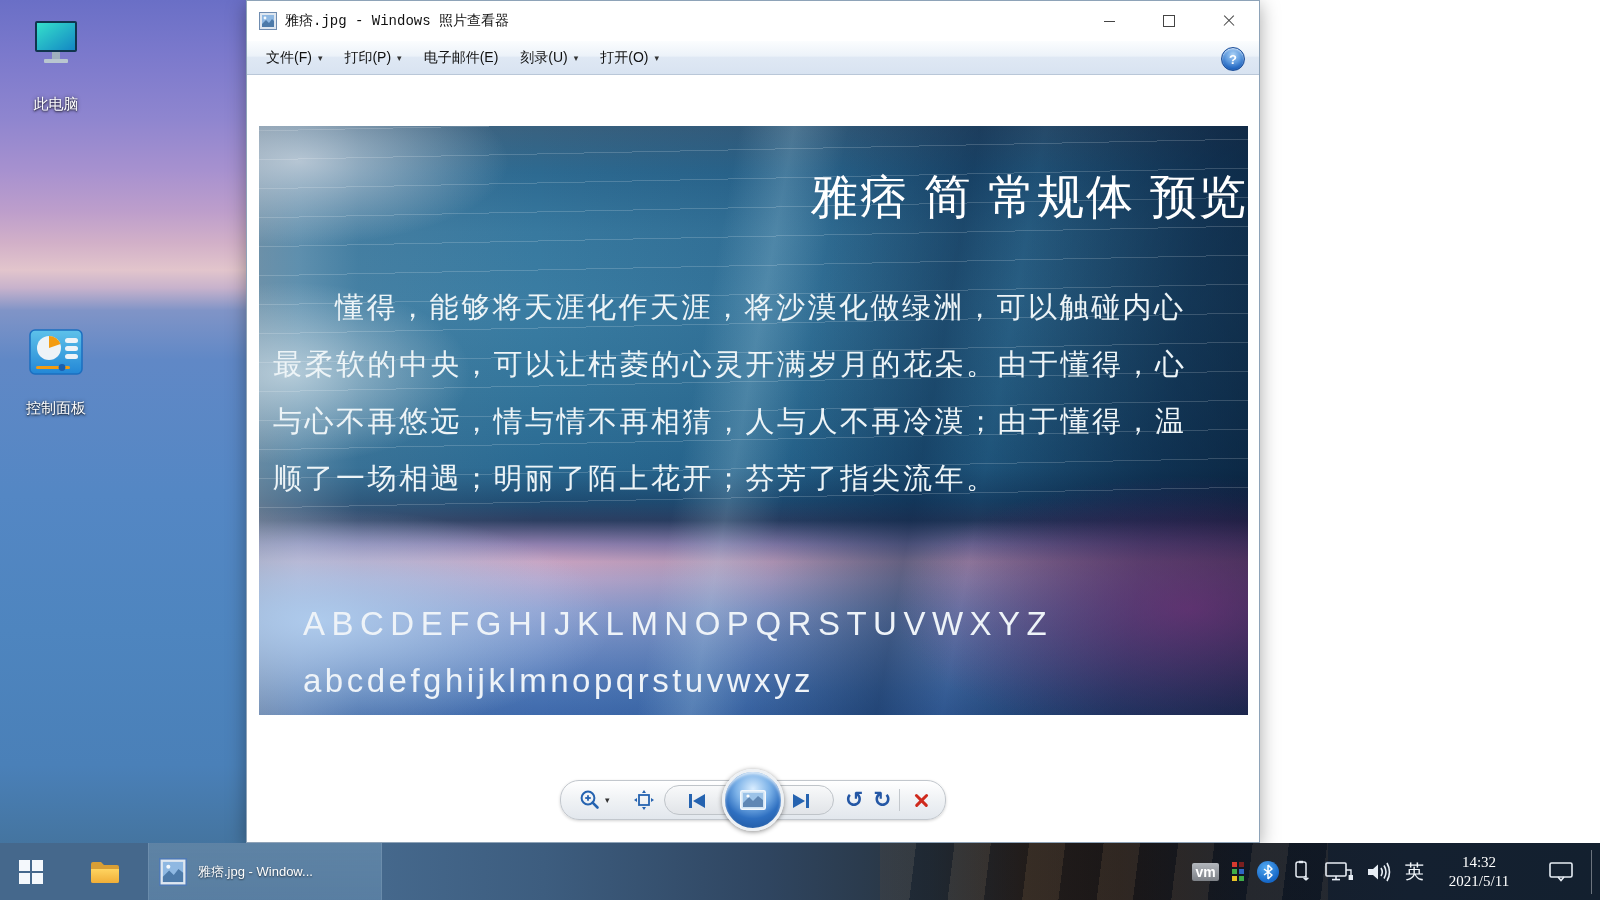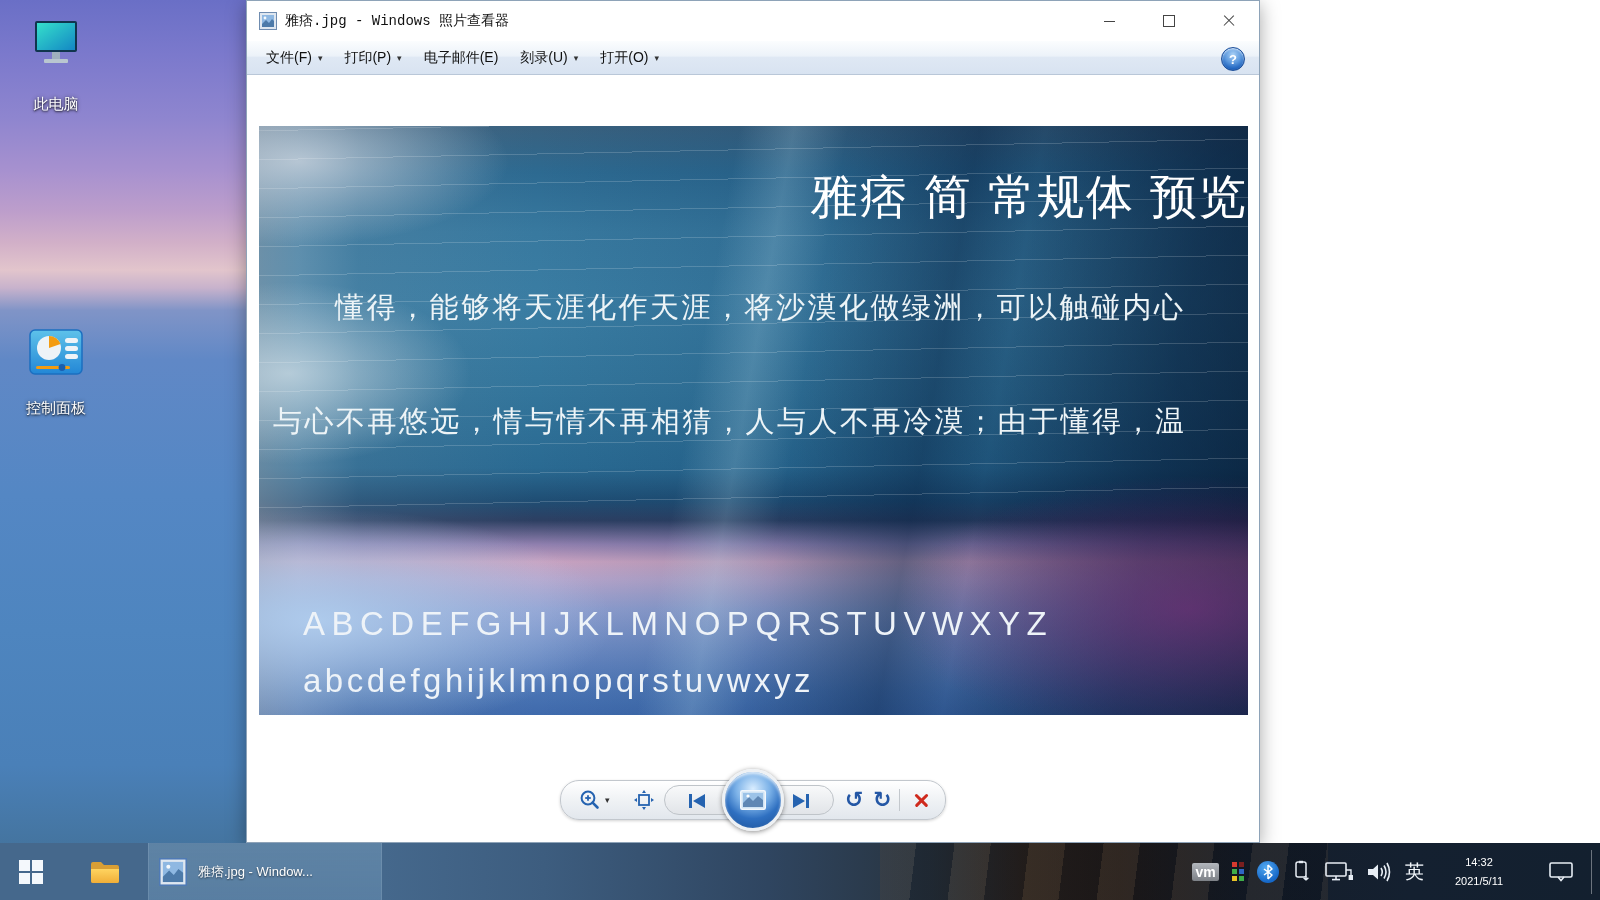--- a/index.html
+++ b/index.html
@@ -99,21 +99,21 @@
   .taskapp .ticon{margin-left:10px;}
   .taskapp .tlabel{margin-left:11px;color:#fff;font-size:13px;text-shadow:0 1px 2px rgba(0,0,0,.6);
     white-space:nowrap;overflow:hidden;}
   .tray{position:absolute;right:0;top:0;height:57px;display:flex;align-items:center;gap:13px;padding-right:8px;}
   .vmbadge{width:27px;height:18px;border-radius:2px;background:linear-gradient(#b2b6bc,#7d8187);
     color:#fff;font-size:14px;font-weight:bold;display:flex;align-items:center;justify-content:center;}
   .gridicon{display:grid;grid-template-columns:5px 5px;grid-template-rows:5px 5px 5px;gap:2px;}
   .btcirc{width:22px;height:22px;border-radius:50%;
     background:radial-gradient(circle at 40% 30%,#53a9f0,#1668c8 70%);display:flex;align-items:center;justify-content:center;}
   .ime{color:#f3f7fb;font-size:19px;}
-  .clock{text-align:center;color:#fff;font-size:11px;line-height:19px;min-width:84px;}
+  .clock{text-align:center;color:#fff;font-size:15px;line-height:19px;min-width:84px;font-family:Liberation Serif, serif;}
   .sep{width:1px;height:44px;background:rgba(255,255,255,.38);margin-left:4px;}
   svg{display:block;}
 </style>
 </head>
 <body>
 
 <div class="desktop">
   <div class="wall-left"></div>
 
   <div class="di" style="top:18px;">
@@ -197,21 +197,23 @@
       </div>
       <div class="helpbtn">
         <span>?</span>
       </div>
     </div>
 
     <div class="photo">
       <div class="stripes"></div>
       <div class="ptitle">雅痞 简 常规体 预览</div>
       <div class="pline l1">懂得，能够将天涯化作天涯，将沙漠化做绿洲，可以触碰内心</div>
+      <div class="pline l2">最柔软的中央，可以让枯菱的心灵开满岁月的花朵。由于懂得，心</div>
       <div class="pline l3">与心不再悠远，情与情不再相猜，人与人不再冷漠；由于懂得，温</div>
+      <div class="pline l4">顺了一场相遇；明丽了陌上花开；芬芳了指尖流年。</div>
       <div class="ucase">ABCDEFGHIJKLMNOPQRSTUVWXYZ</div>
       <div class="lcase">abcdefghijklmnopqrstuvwxyz</div>
     </div>
 
     <div class="tbar">
       <div class="abs" style="left:18px;">
         <svg width="22" height="22" viewBox="0 0 22 22">
           <circle cx="9" cy="9" r="6.4" fill="none" stroke="#2563b0" stroke-width="2"></circle>
           <line x1="9" y1="6.2" x2="9" y2="11.8" stroke="#2563b0" stroke-width="1.8"></line>
           <line x1="6.2" y1="9" x2="11.8" y2="9" stroke="#2563b0" stroke-width="1.8"></line>

